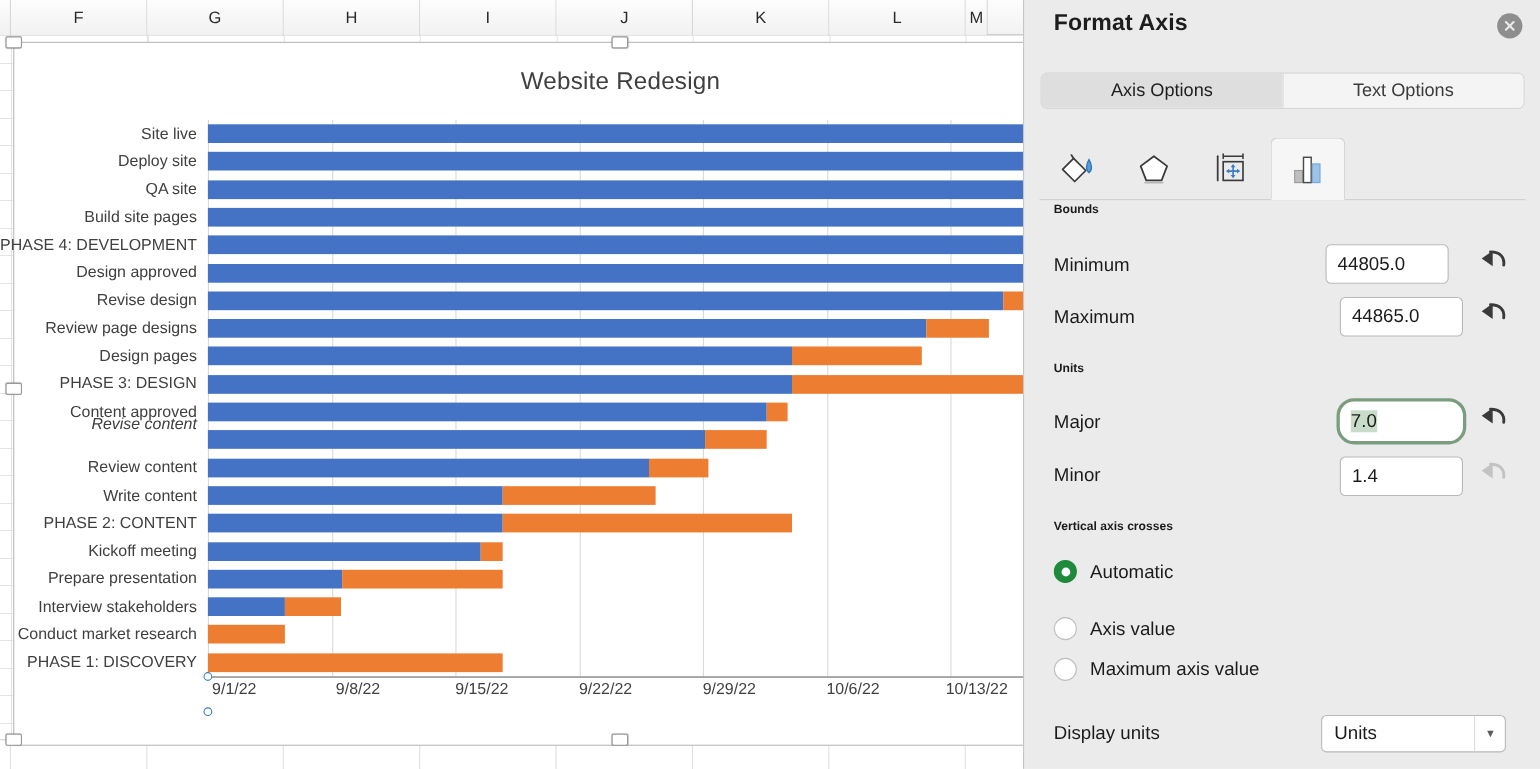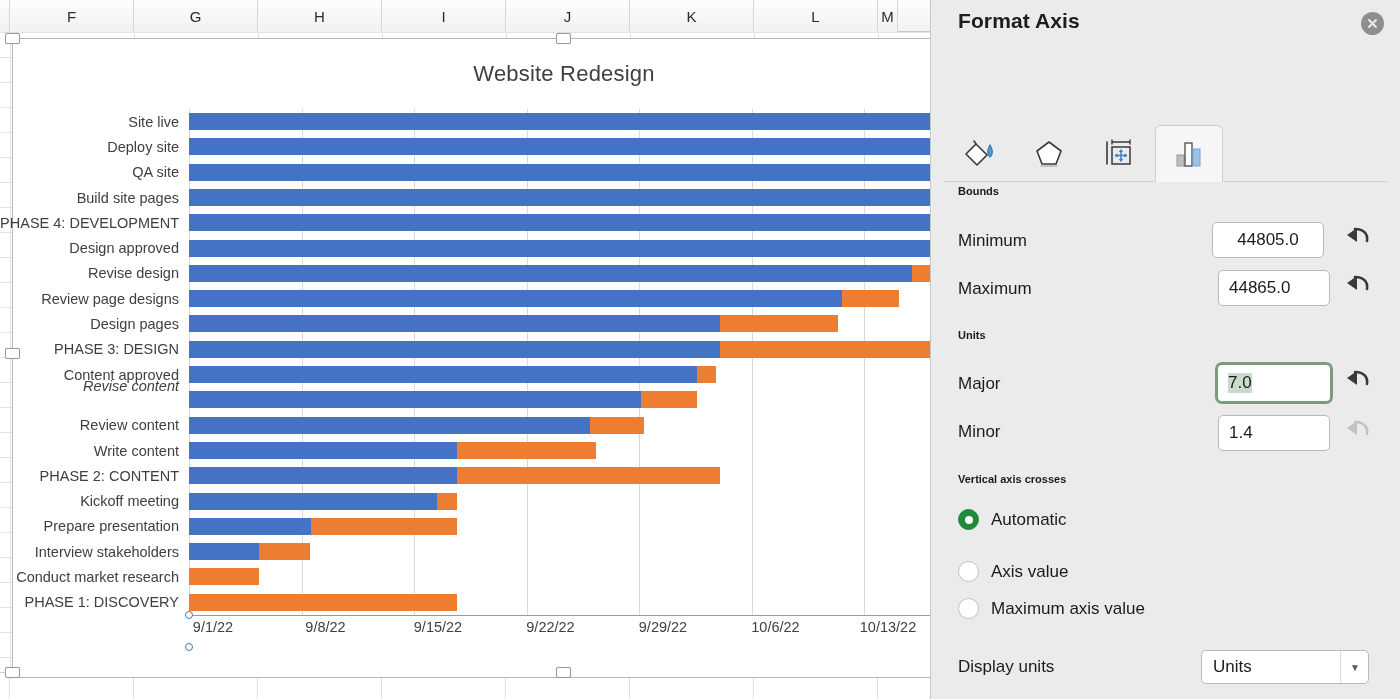--- a/index.html
+++ b/index.html
@@ -177,21 +177,21 @@
   }
   .txtbox {
     position: absolute;
     width: 112px; height: 36px;
     background: #ffffff; border: 1px solid #b9b9b9; border-radius: 5px;
     display: flex; align-items: center;
     padding: 0 10px;
     font-size: 17px; color: #1b1b1b;
   }
   .txtbox.focused {
-    border: 3px solid #7a9d7e; border-radius: 7px;
+    border: 3px solid #7a9d7e; border-radius: 16px;
     box-shadow: 0 0 0 1px #ffffff inset;
   }
   .txtbox.focused .val { background: #c9dcc9; }
   .txtbox.ghost { color: #9a9a9a; background:#fbfbfb; border-color:#d2d2d2; }
   .reset {
     position: absolute; width: 30px; height: 26px; cursor: pointer;
   }
   .radio-line {
     position: absolute; left: 27px; display: flex; align-items: center;
     cursor: pointer;
@@ -393,20 +393,24 @@
   <div class="panel">
 
     <div class="panel-title">Format Axis</div>
 
     <div class="close-btn">
       <svg width="11" height="11" viewBox="0 0 11 11" aria-hidden="true">
         <path d="M2 2 L9 9 M9 2 L2 9" stroke="#ebebeb" stroke-width="1.9" stroke-linecap="round"></path>
       </svg>
     </div>
 
+    <div class="tabs">
+      <div class="tab active">Axis Options</div>
+      <div class="tab">Text Options</div>
+    </div>
 
     <div class="icon-row">
 
       <div class="icon-btn">
         <svg width="34" height="32" viewBox="0 0 34 32" aria-hidden="true">
           <path d="M4 17 L14 7 L25 18 L15 28 Z" fill="#fff" stroke="#3a3a3a" stroke-width="1.6" stroke-linejoin="round"></path>
           <path d="M14 7 L12 4" stroke="#3a3a3a" stroke-width="1.6" stroke-linecap="round"></path>
           <path d="M28 8 C31 13 31 18 28 20 C25 18 25 13 28 8 Z" fill="#5b9bd5" stroke="#2e75b6" stroke-width="1.2"></path>
         </svg>
       </div>
@@ -435,21 +439,21 @@
           <rect x="21" y="11" width="7" height="17" fill="#9dc3e6" stroke="#6fa8dc" stroke-width="1"></rect>
         </svg>
       </div>
     </div>
 
     <div class="panel-body">
 
       <div class="sec-head" style="top:2px;">Bounds</div>
 
       <div class="fld-label" style="top:48px;">Minimum</div>
-      <div class="txtbox" style="left:281px; top:39px;justify-content:center;">
+      <div class="txtbox" style="left:274px; top:39px;">
         <span class="val">44805.0</span>
       </div>
       <div class="reset" style="left:412px; top:42px;">
         <svg width="30" height="26" viewBox="0 0 30 26" aria-hidden="true">
           <path d="M12 4 C21 4 25 9 24 16" stroke="#3a3a3a" stroke-width="2.6" fill="none" stroke-linecap="round"></path>
           <path d="M4 10 L14 3 L14 17 Z" fill="#3a3a3a"></path>
         </svg>
       </div>
 
       <div class="fld-label" style="top:96px;">Maximum</div>

